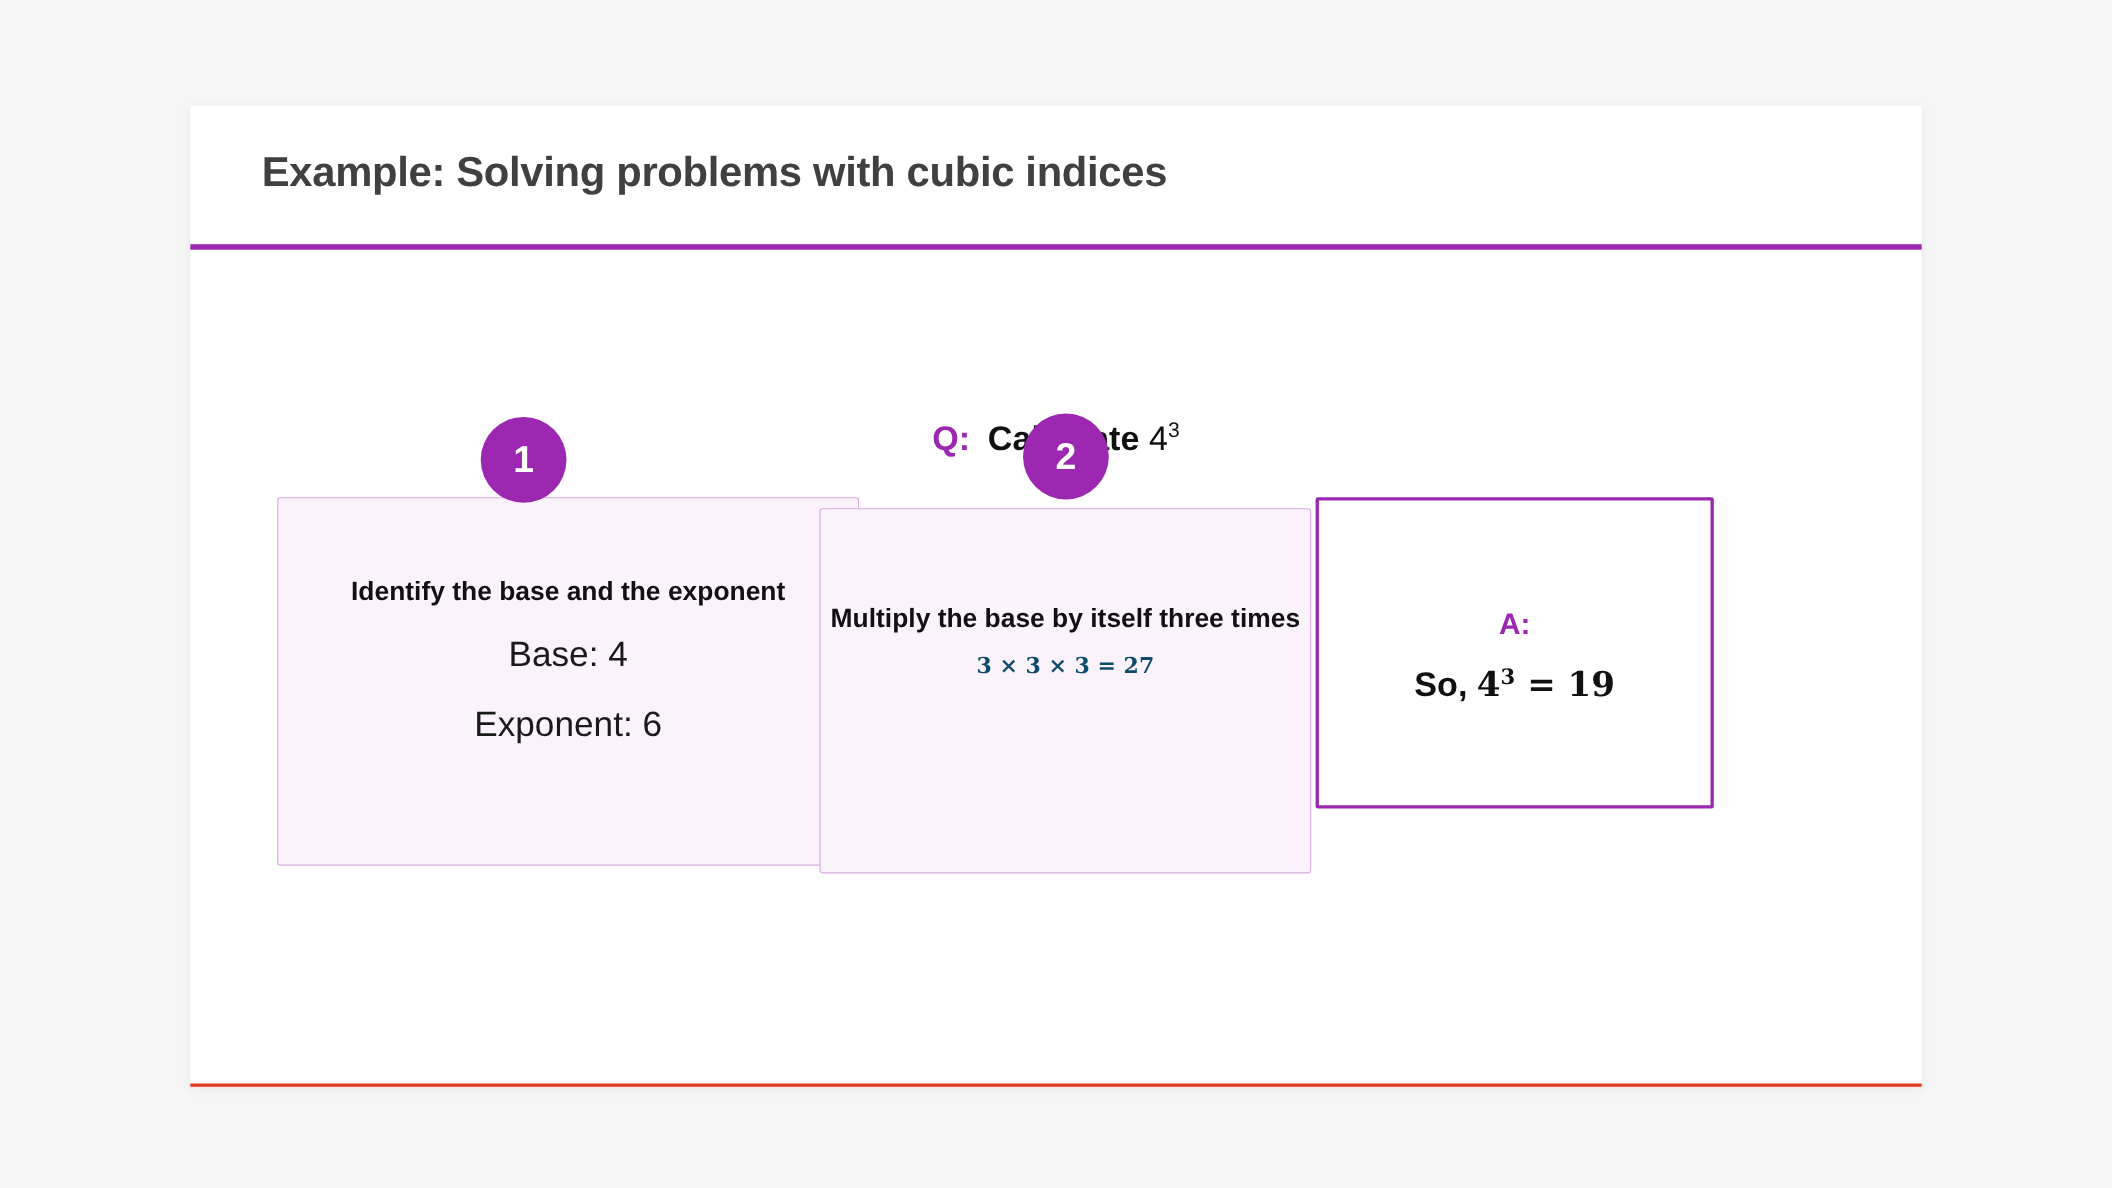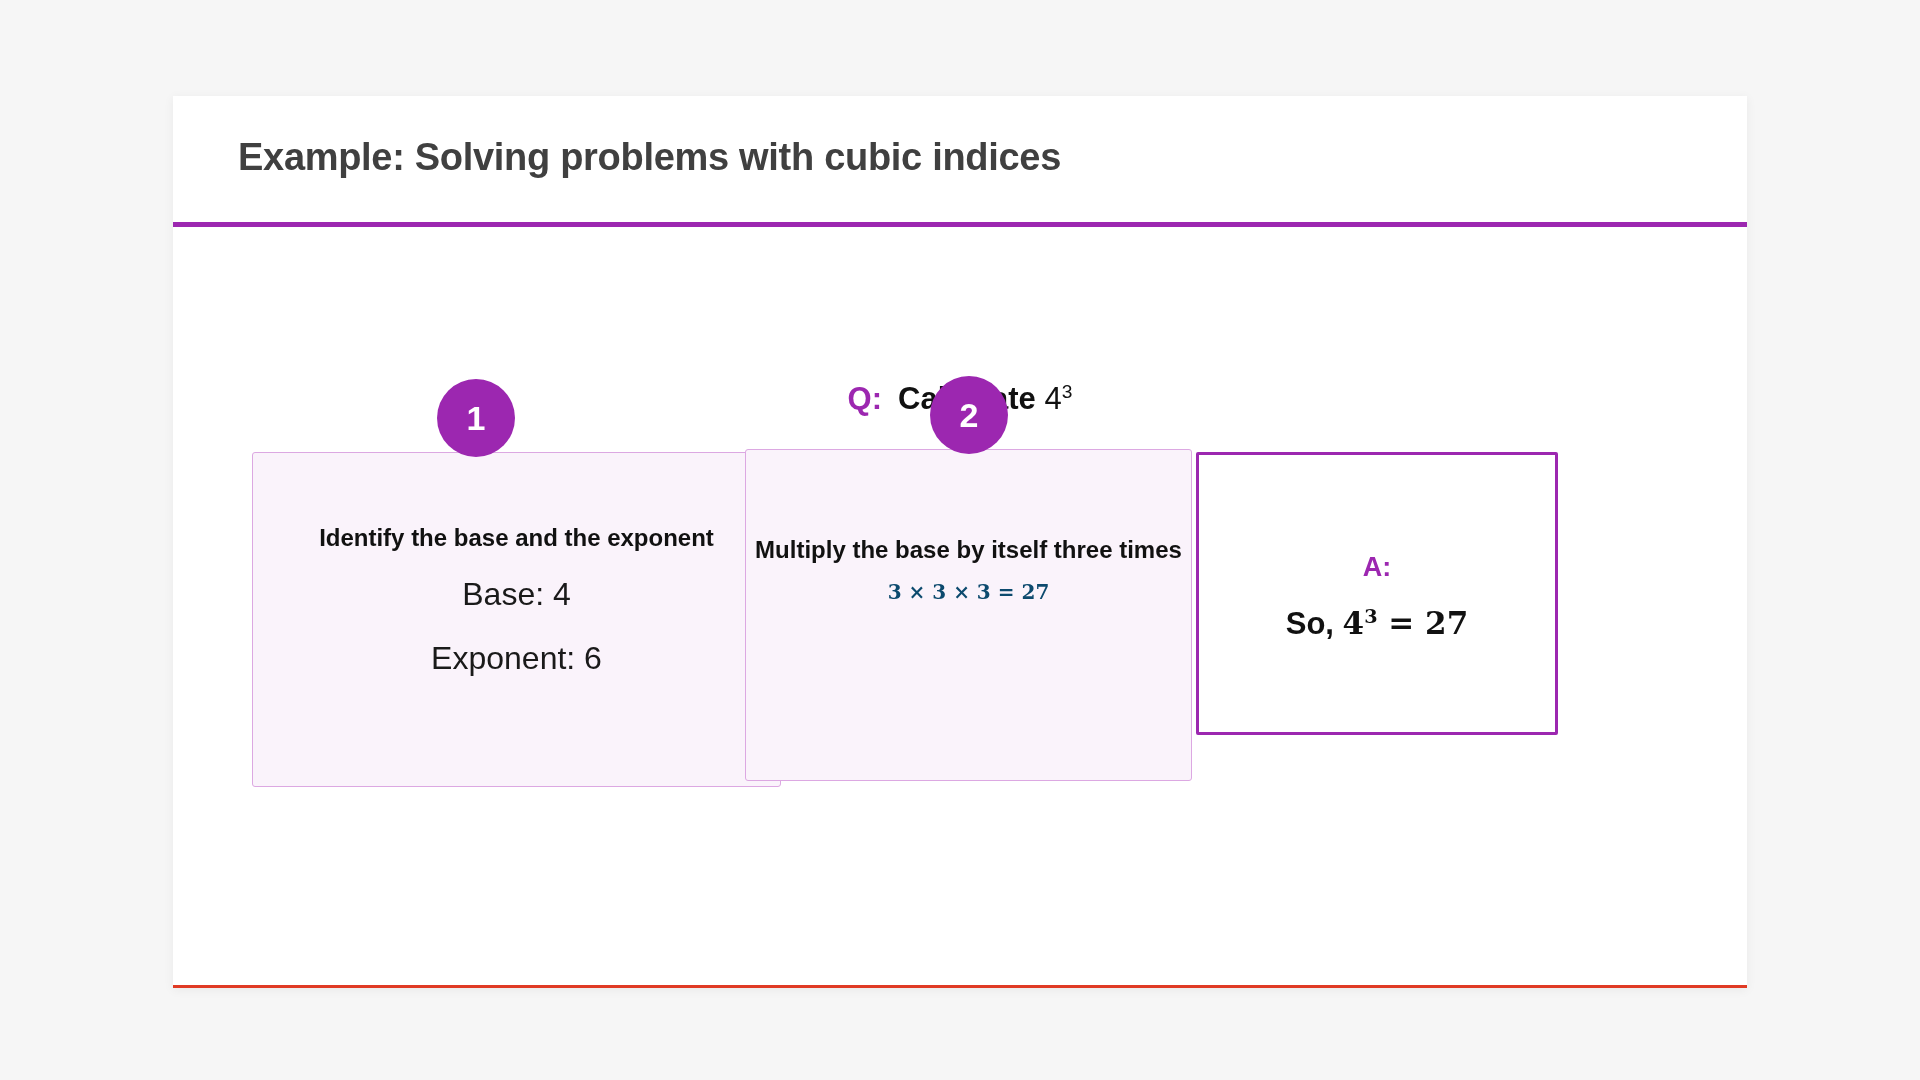--- a/index.html
+++ b/index.html
@@ -106,21 +106,21 @@
   .step-card {
     position: absolute;
     background: #faf3fb;
     border: 1px solid #dca8e2;
     border-radius: 3px;
     box-sizing: border-box;
     text-align: center;
   }
 
   #step-card-1 { left: 79px; top: 356px; width: 529px; height: 335px; }
-  #step-card-2 { left: 572px; top: 353px; width: 447px; height: 332px; }
+  #step-card-2 { left: 572px; top: 366px; width: 447px; height: 332px; }
 
   .step-badge {
     position: absolute;
     width: 78px;
     height: 78px;
     border-radius: 50%;
     background: #9c27b0;
     color: #ffffff;
     font-size: 34px;
     font-weight: bold;
@@ -212,19 +212,19 @@
       <div class="step-heading">Multiply the base by itself three times</div>
       <div class="step-formula math-bold">3 × 3 × 3 = 27</div>
     </div>
 
     <div class="step-badge" id="step-badge-2">
       <span>2</span>
     </div>
 
     <div class="answer-box">
       <div class="answer-label">A:</div>
-      <div class="answer-value"><span class="answer-prefix">So, </span><span class="math-bold"><span>4</span><span class="sup">3</span><span> = 27</span></span></div>
+      <div class="answer-value"><span class="answer-prefix">So, </span><span class="math-bold"><span>4</span><span class="sup">3</span><span> = 19</span></span></div>
     </div>
 
   </div>
 
   <div class="bottom-rule"></div>
 </div>
 
 </body></html>

